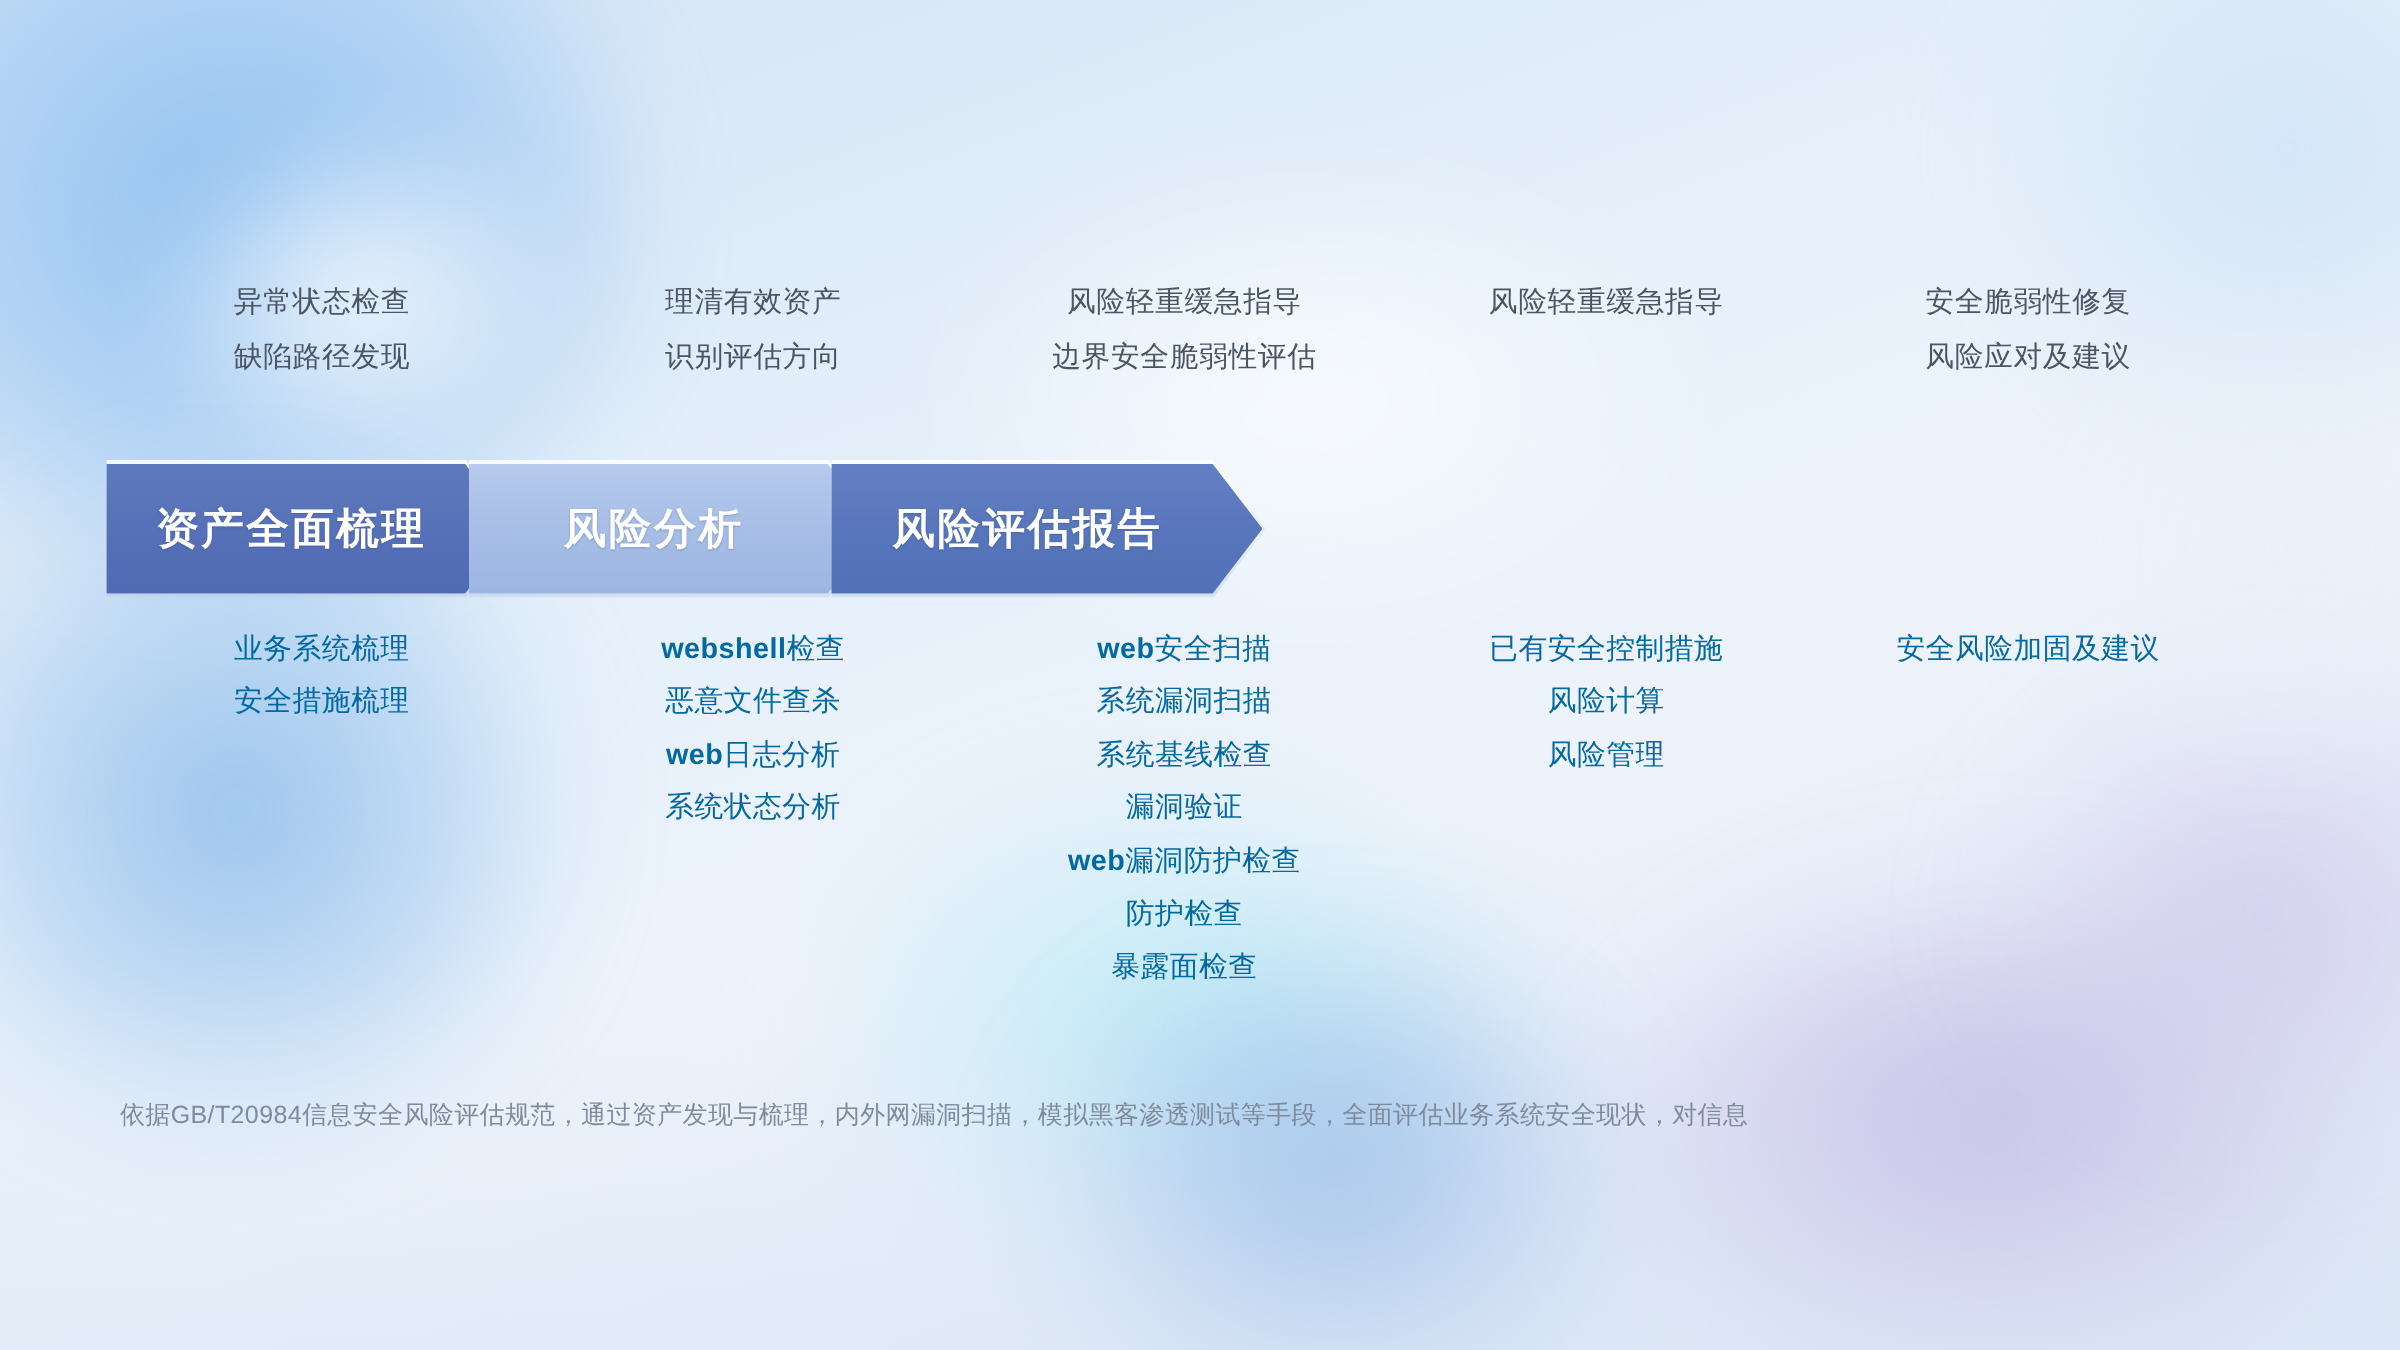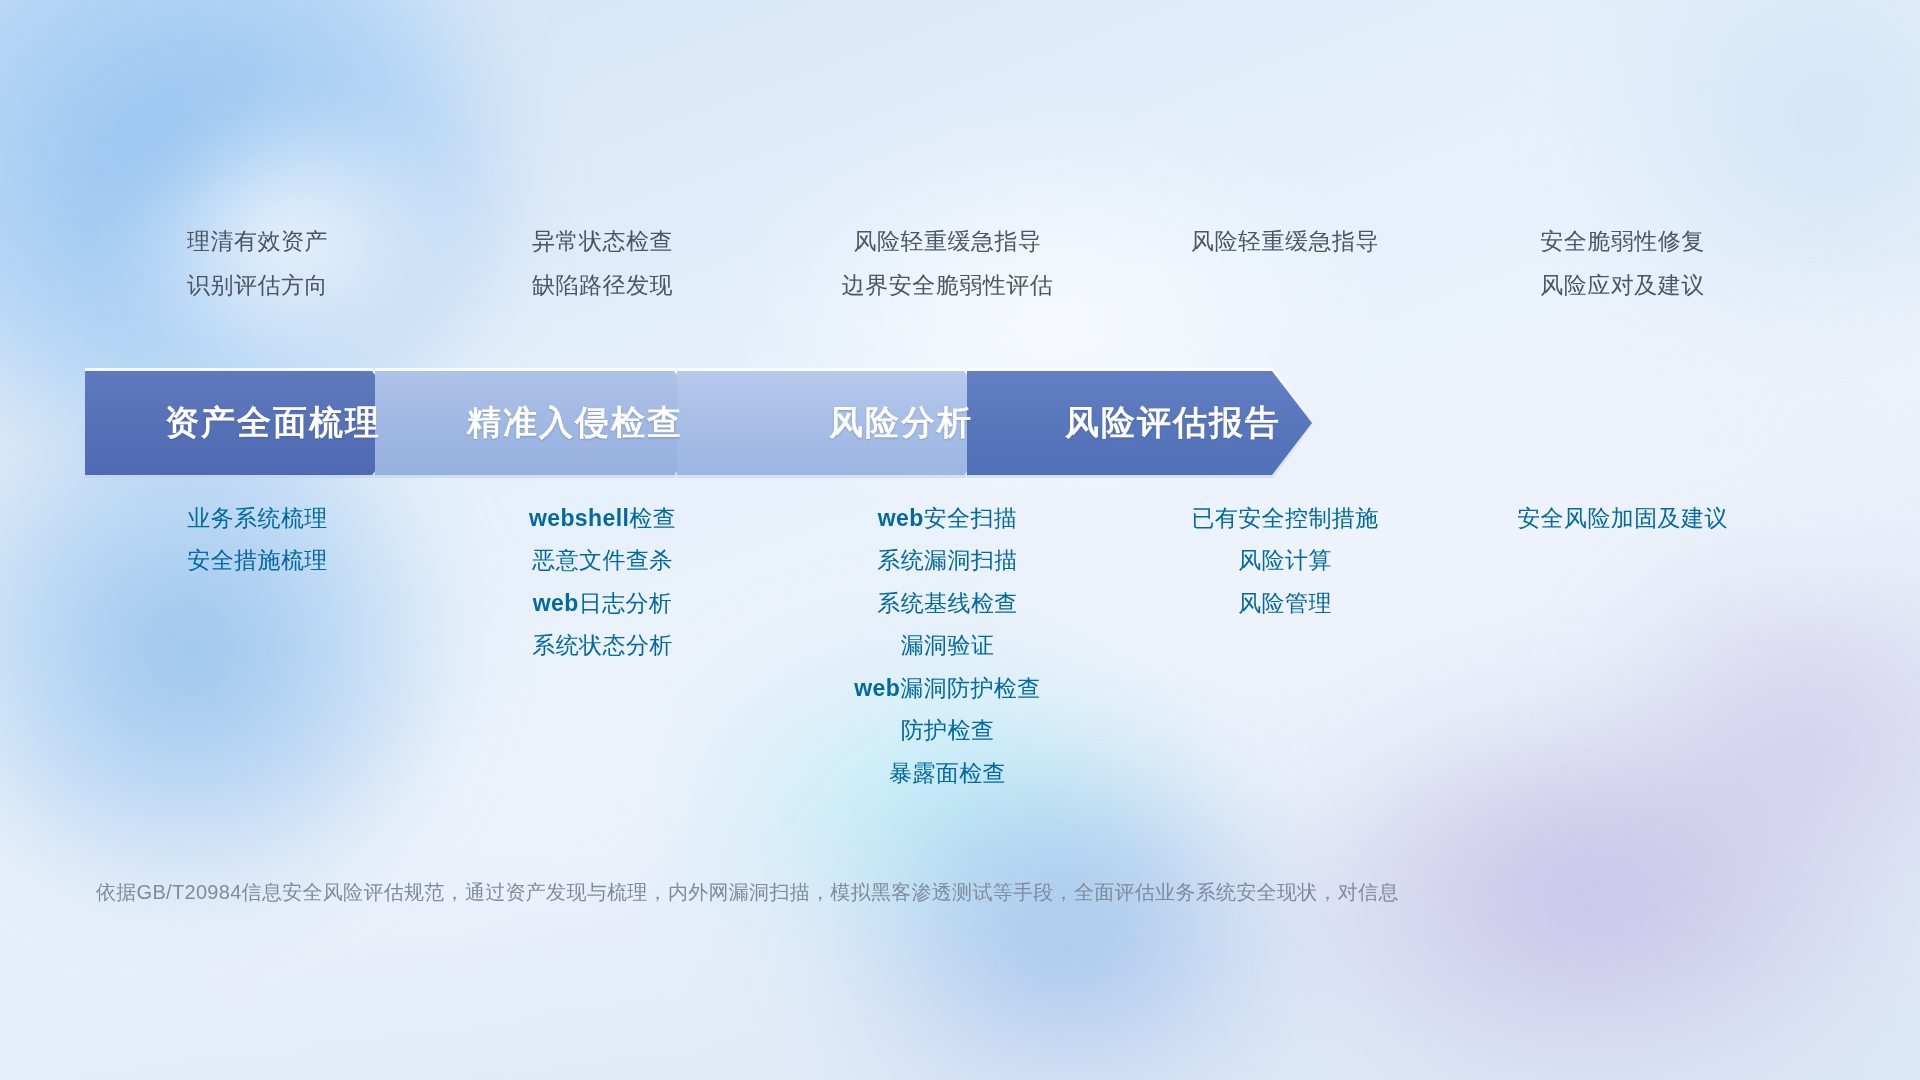--- a/index.html
+++ b/index.html
@@ -126,21 +126,21 @@
   }
   .chev-inner {
     position:absolute;
     left:0; top:3px; right:3px; bottom:3px;
     clip-path:polygon(0 0, calc(100% - 40px) 0, 100% 50%, calc(100% - 40px) 100%, 0 100%);
   }
   .chev-label {
     position:relative;
     z-index:3;
     width:100%;
-    text-align:right;
+    text-align:center;
     padding-right:34px;
     font-size:34px;
     font-weight:bold;
     letter-spacing:2px;
     white-space:nowrap;
   }
   
   .chev.c1 { width:330px; }
   .chev.c2 { width:342px; }
   .chev.c3 { width:352px; }
@@ -200,27 +200,27 @@
   <div class="bg-layer" id="bg-blob-topright"></div>
   <div class="bg-layer" id="bg-blob-rightmid"></div>
   <div class="bg-layer" id="bg-vignette-bottom"></div>
 </div>
 
 <div id="stage">
 
   <div class="col-grid" id="top-notes">
 
     <div class="topnote-col">
+      <div class="topnote">异常状态检查</div>
+      <div class="topnote">缺陷路径发现</div>
+    </div>
+
+    <div class="topnote-col">
       <div class="topnote">理清有效资产</div>
       <div class="topnote">识别评估方向</div>
-    </div>
-
-    <div class="topnote-col">
-      <div class="topnote">异常状态检查</div>
-      <div class="topnote">缺陷路径发现</div>
     </div>
 
     <div class="topnote-col">
       <div class="topnote">风险轻重缓急指导</div>
       <div class="topnote">边界安全脆弱性评估</div>
     </div>
 
     <div class="topnote-col">
       <div class="topnote">风险轻重缓急指导</div>
     </div>
@@ -233,25 +233,20 @@
   </div>
 
   <div id="arrow-band">
 
     <div class="chev c1">
       <div class="chev-edge"></div>
       <div class="chev-inner"></div>
       <div class="chev-label">资产全面梳理</div>
     </div>
 
-    <div class="chev c2">
-      <div class="chev-edge"></div>
-      <div class="chev-inner"></div>
-      <div class="chev-label">精准入侵检查</div>
-    </div>
 
 
     <div class="chev c4">
       <div class="chev-edge"></div>
       <div class="chev-inner"></div>
       <div class="chev-label">风险分析</div>
     </div>
 
     <div class="chev c5">
       <div class="chev-edge"></div>

